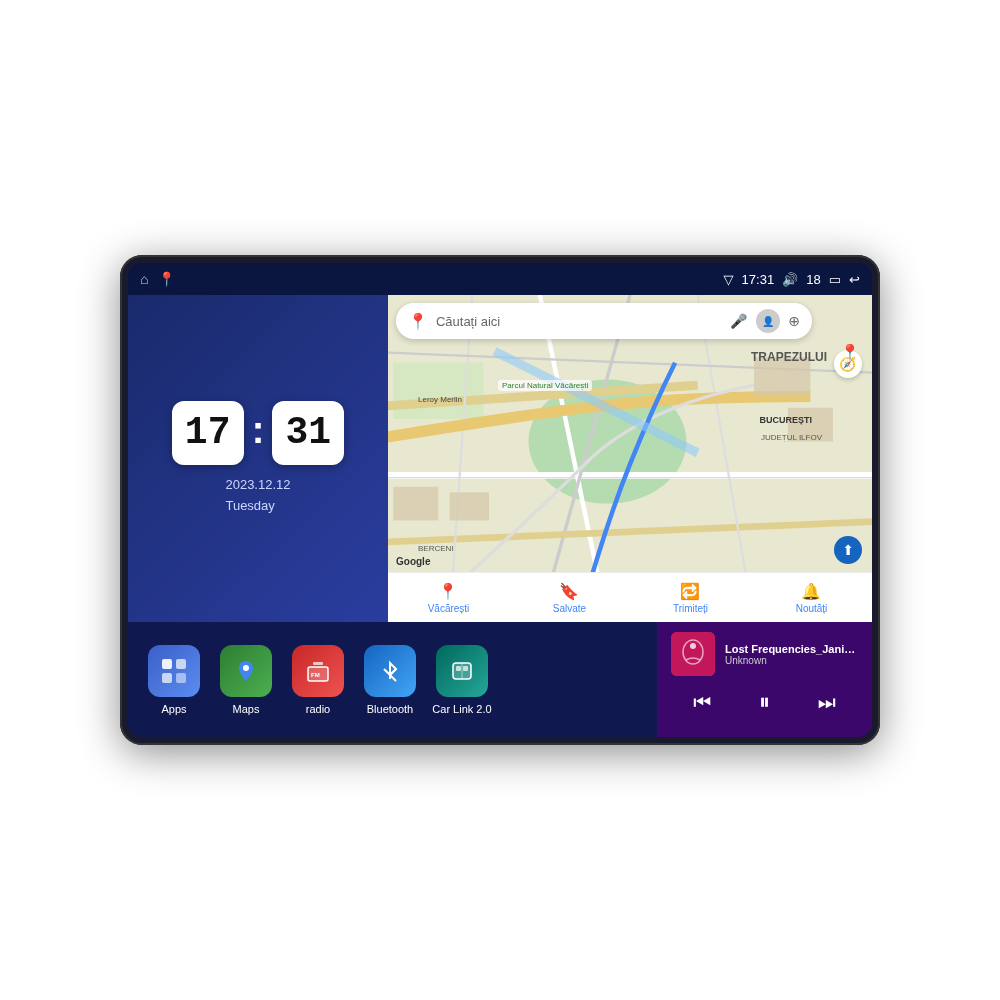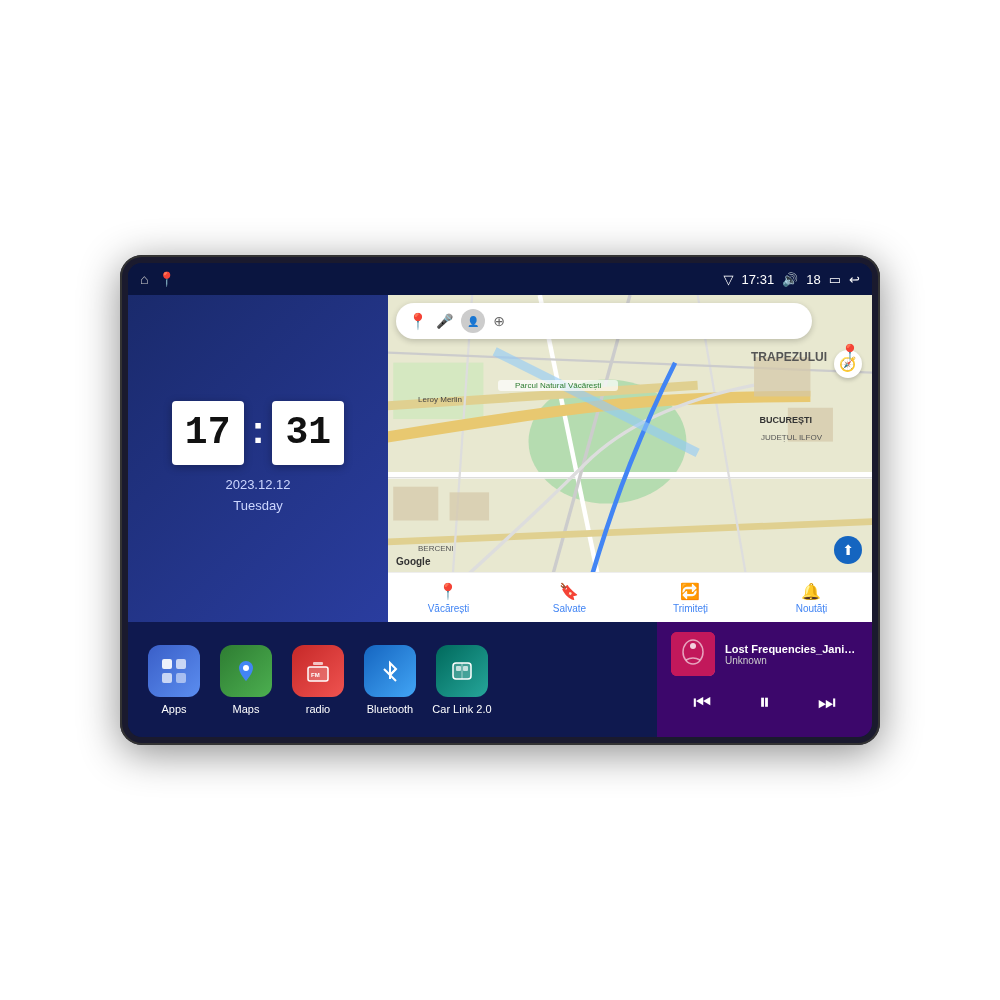--- a/index.html
+++ b/index.html
@@ -92,21 +92,21 @@
     }
 
     .clock-display {
       display: flex;
       gap: 8px;
       align-items: center;
     }
 
     .clock-block {
       background: #fff;
-      border-radius: 4px;
+      border-radius: 12px;
       width: 72px;
       height: 64px;
       display: flex;
       align-items: center;
       justify-content: center;
       font-size: 38px;
       font-weight: bold;
       color: #111;
       font-family: 'Courier New', monospace;
       box-shadow: 0 2px 8px rgba(0,0,0,0.3);
@@ -115,21 +115,21 @@
     .clock-colon {
       font-size: 38px;
       color: #fff;
       font-weight: bold;
       margin-bottom: 4px;
     }
 
     .clock-date {
       color: #ccd6ff;
       font-size: 13px;
-      text-align: center;
+      text-align: left;
       line-height: 1.6;
     }
 
     
     .map-panel {
       flex: 1;
       background: #e8e8d8;
       position: relative;
       overflow: hidden;
       display: flex;
@@ -409,21 +409,21 @@
       color: #555;
     }
 
     .map-label-vacaresti {
       position: absolute;
       top: 85px;
       left: 110px;
       font-size: 8px;
       color: #2e7d32;
       background: rgba(255,255,255,0.7);
-      padding: 1px 17px;
+      padding: 1px 4px;
       border-radius: 3px;
     }
 
     .map-label-leroy {
       position: absolute;
       top: 100px;
       left: 30px;
       font-size: 8px;
       color: #444;
     }
@@ -488,20 +488,21 @@
           <div class="clock-date">
             <span>2023.12.12</span><br>
             <span>Tuesday</span>
           </div>
         </div>
 
         <div class="map-panel">
 
           <div class="map-search-bar">
             <span class="map-pin-icon">📍</span>
+            <span class="map-search-text">Căutați aici</span>
             <span class="map-mic-icon">🎤</span>
             <div class="map-avatar">👤</div>
             <span class="map-layers-icon">⊕</span>
           </div>
 
           <div class="map-area">
             <svg class="map-svg" viewBox="0 0 480 290" preserveAspectRatio="xMidYMid slice">
 
               <rect width="480" height="290" fill="#e8e8d0"></rect>
 

